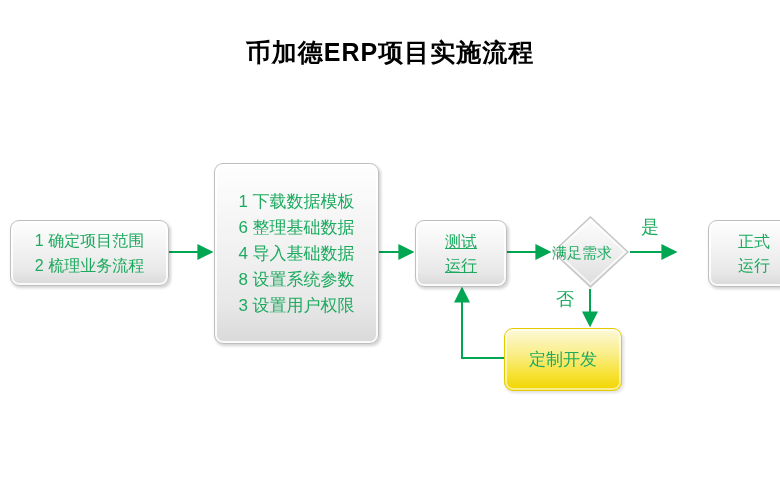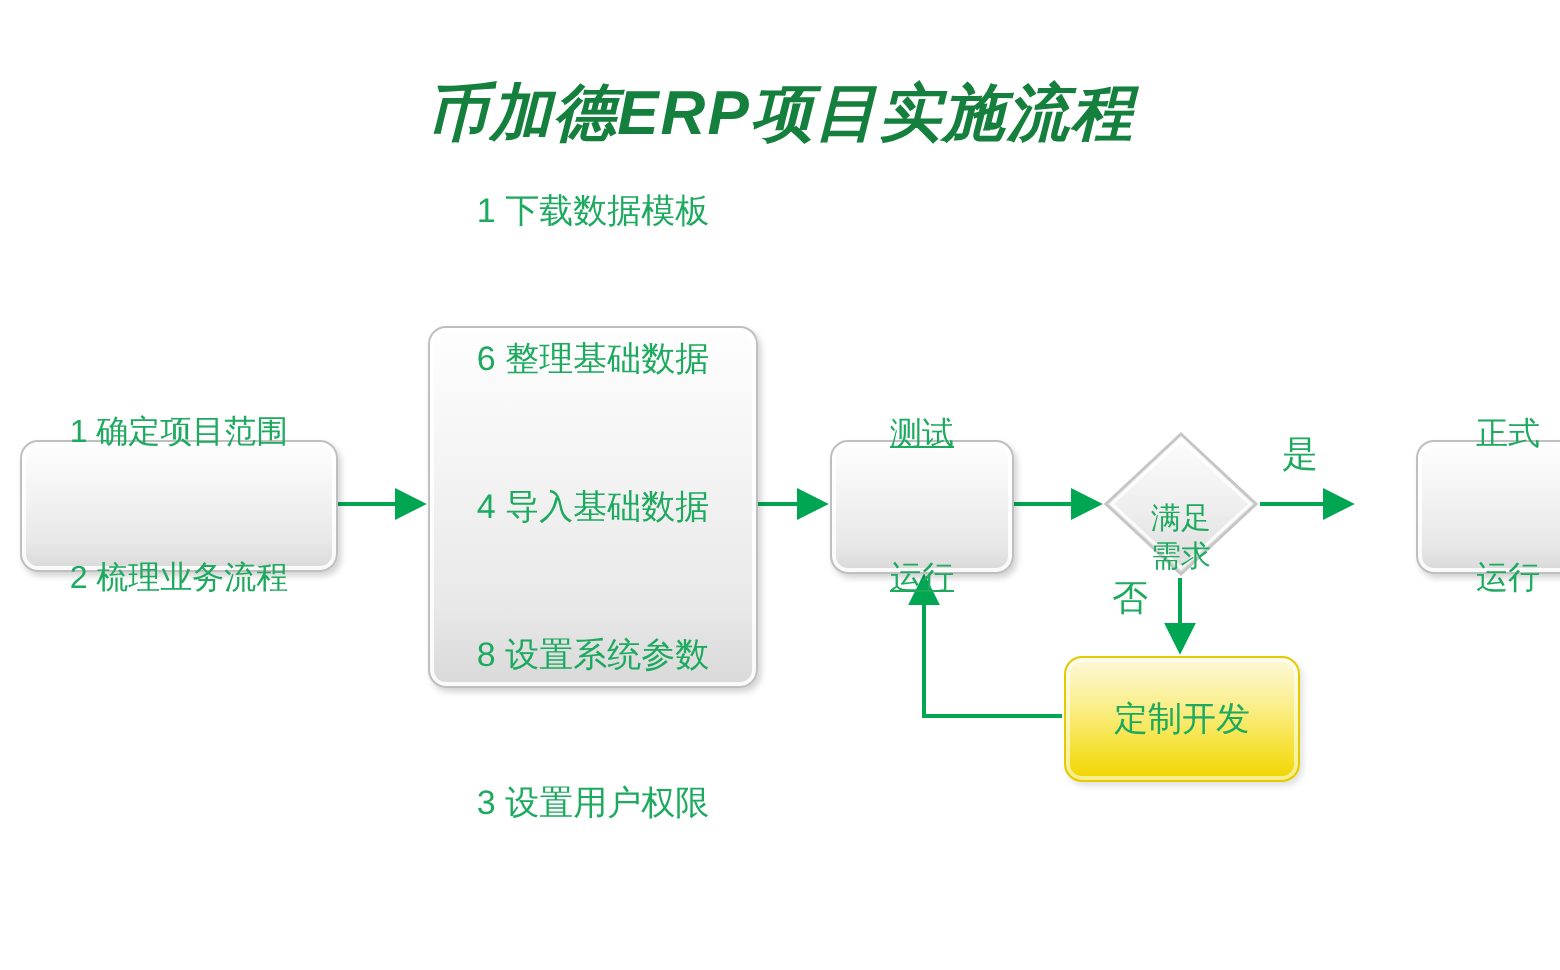--- a/index.html
+++ b/index.html
@@ -2,50 +2,48 @@
 <html><head>
 <meta charset="utf-8">
 <style>
   html,body { margin:0; padding:0; background:#ffffff; }
   .canvas {
     position:relative; width:780px; height:485px; background:#ffffff;
     font-family:"Liberation Sans","DejaVu Sans",sans-serif; overflow:hidden;
   }
   .title {
     position:absolute; left:0; top:36px; width:780px; text-align:center;
-    font-size:31px; font-weight:bold; color:#15803d; letter-spacing:1px;
+    font-size:25px; font-weight:bold; color:#000000; letter-spacing:1px;
     white-space:nowrap;
-    font-style:italic;
   }
   .connectors { position:absolute; left:0; top:0; width:780px; height:485px; pointer-events:none; }
   .node {
     position:absolute; display:flex; flex-direction:column;
     justify-content:center; align-items:center;
     border-radius:9px; border:1px solid #bfbfbf;
     background:linear-gradient(180deg,#fefefe 0%,#f2f2f2 45%,#e8e8e8 78%,#d9d9d9 100%);
     box-shadow: inset 0 0 0 2px rgba(255,255,255,.85), 1.5px 2px 3px rgba(0,0,0,.18);
     color:#1daa5f;
-    gap:48px;
   }
   .node .ln { white-space:nowrap; }
   #node-scope  { left:10px;  top:220px; width:157px; height:64px;  font-size:16px; line-height:25px; }
   #node-steps  { left:214px; top:163px; width:163px; height:179px; font-size:17px; line-height:26px; }
   #node-test   { left:415px; top:220px; width:90px;  height:65px;  font-size:16px; line-height:24px;text-decoration:underline; }
   #node-live   { left:678px; top:220px; width:90px;  height:65px;  font-size:16px; line-height:24px;margin-left:30px; }
   #node-custom {
-    left:532px; top:328px; width:116px; height:61px; font-size:17px;
+    left:504px; top:328px; width:116px; height:61px; font-size:17px;
     border-color:#e2cc00;
     background:linear-gradient(180deg,#fdf9da 0%,#faee8a 40%,#f6e133 75%,#f0d500 100%);
     box-shadow: inset 0 0 0 2px rgba(255,255,255,.55), 1.5px 2px 3px rgba(0,0,0,.12);
   }
   #diamond { position:absolute; left:552px; top:216px; width:77px; height:72px; }
   #diamond svg { position:absolute; left:0; top:0; }
   #diamond .dtext {
     position:absolute; left:0; top:0; right:0; bottom:0;
-    display:flex; flex-direction:column; align-items:center; justify-content:flex-end;
+    display:flex; flex-direction:row; align-items:center; justify-content:flex-start;
     font-size:15px; line-height:19px; color:#1daa5f;
   }
   .edge-label { position:absolute; font-size:18px; color:#1daa5f; white-space:nowrap; }
   #label-yes { left:641px; top:215px; }
   #label-no  { left:556px; top:287px; }
 </style>
 </head>
 <body>
 
 <div class="canvas">

